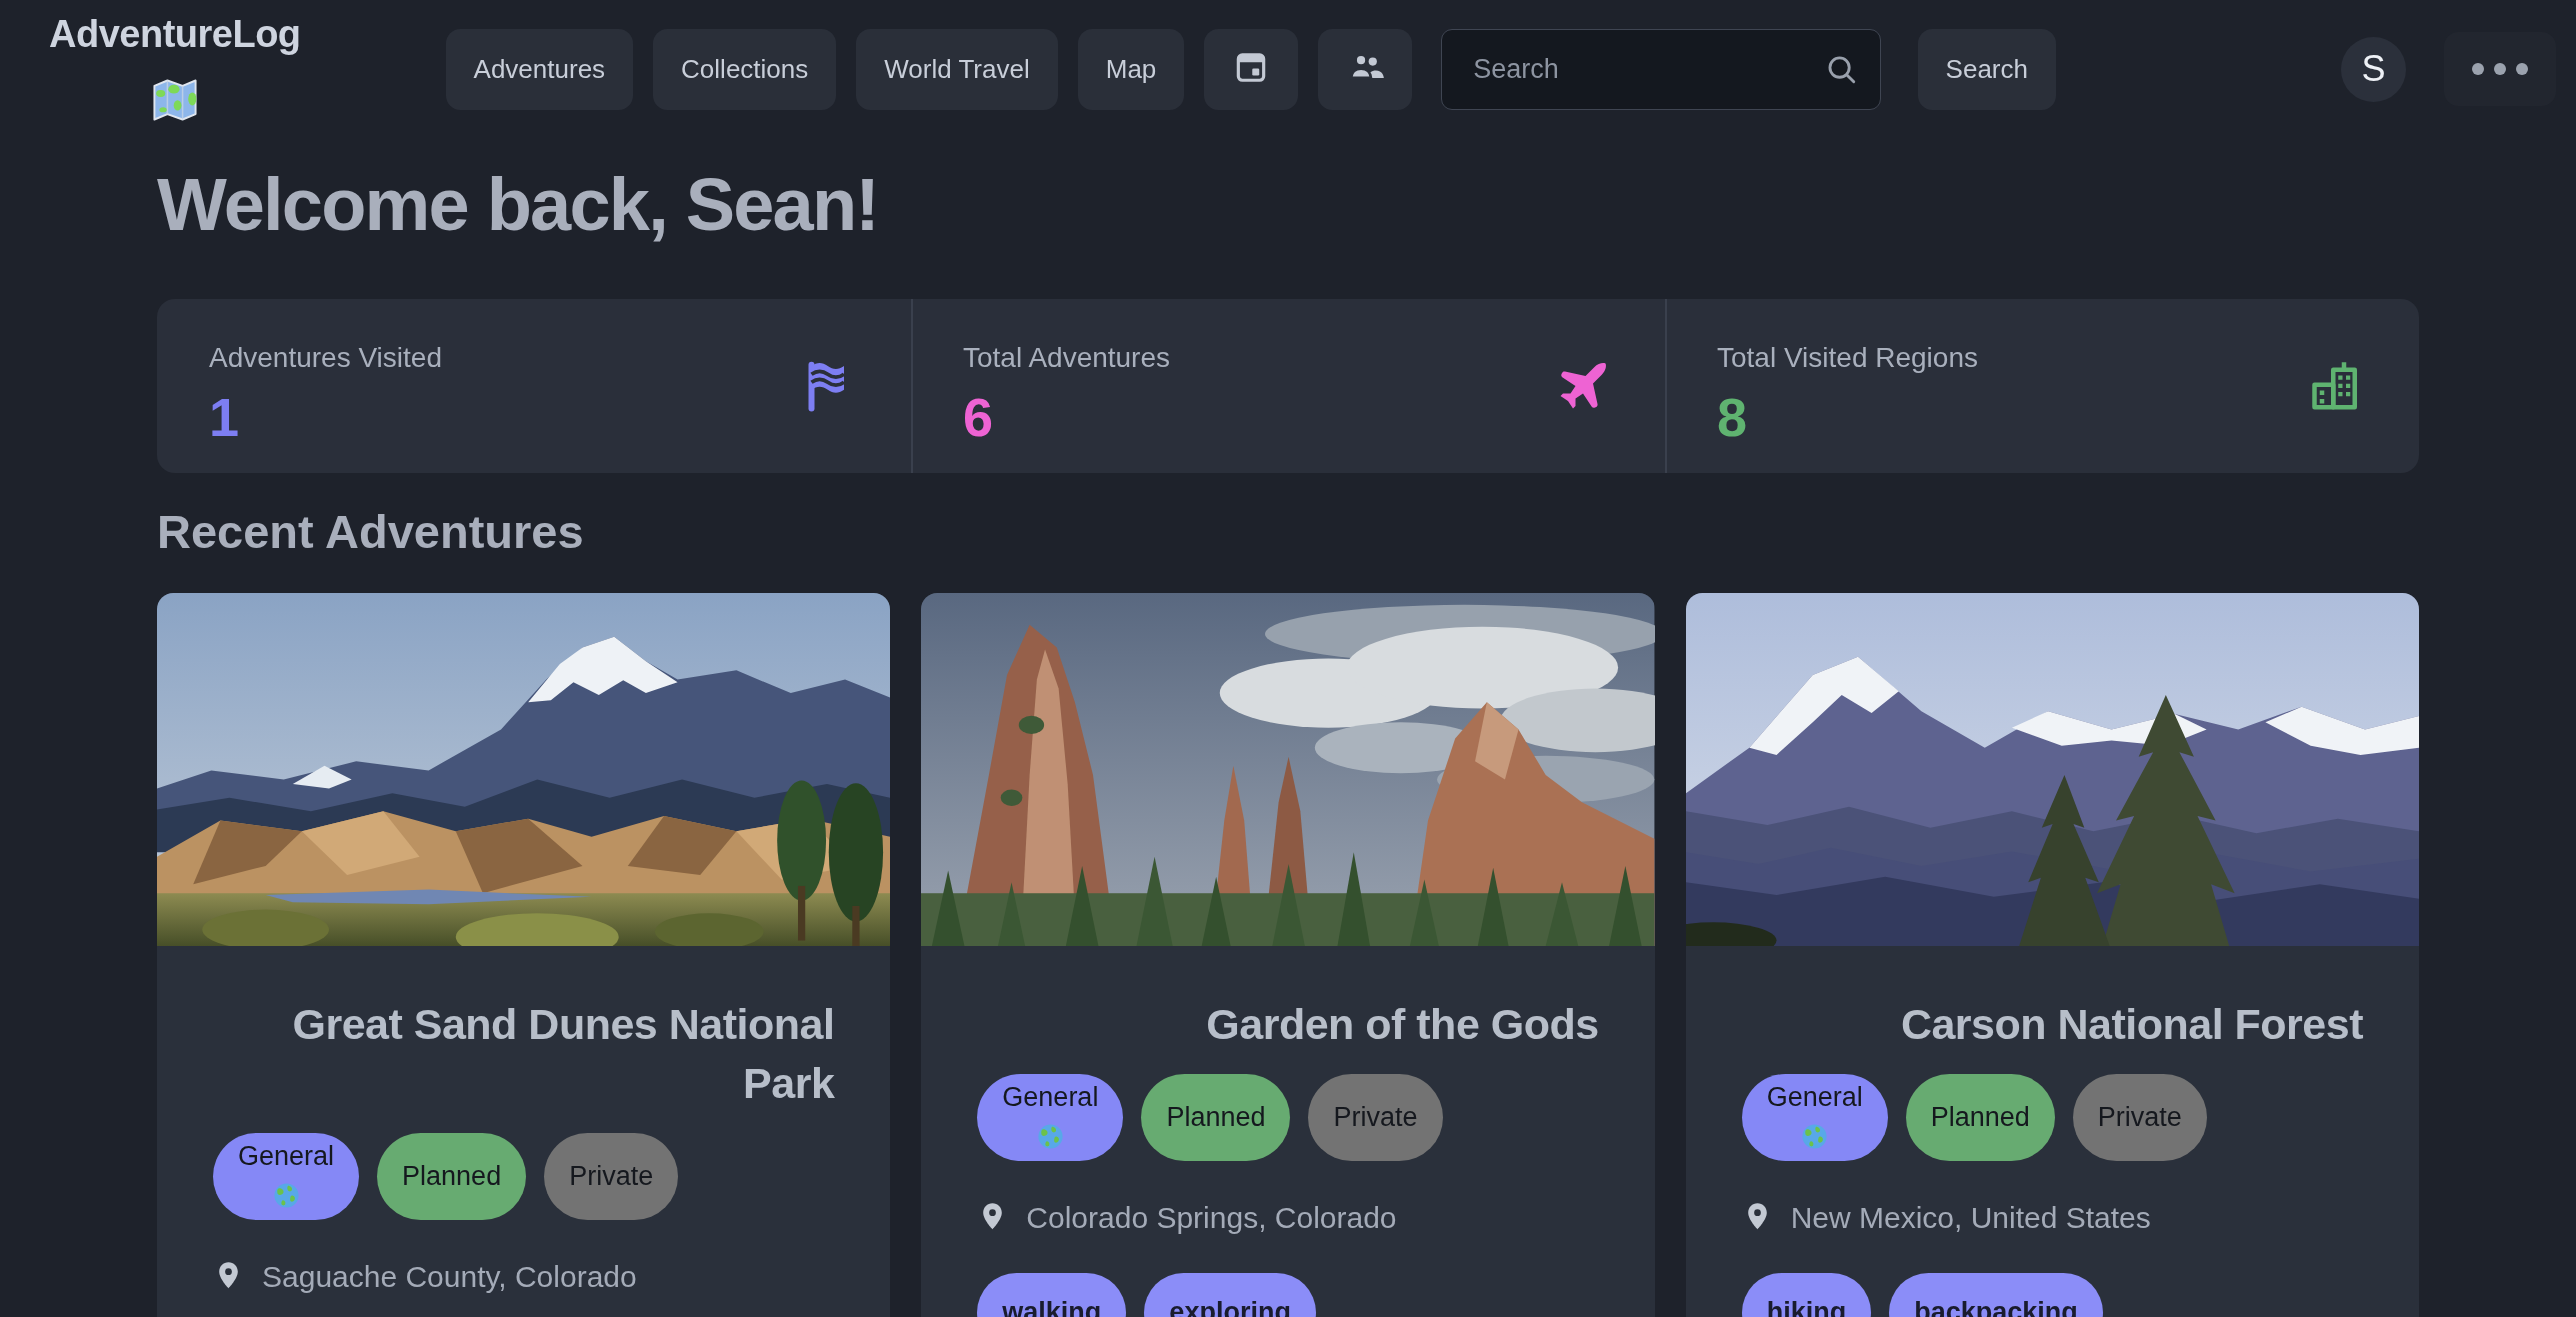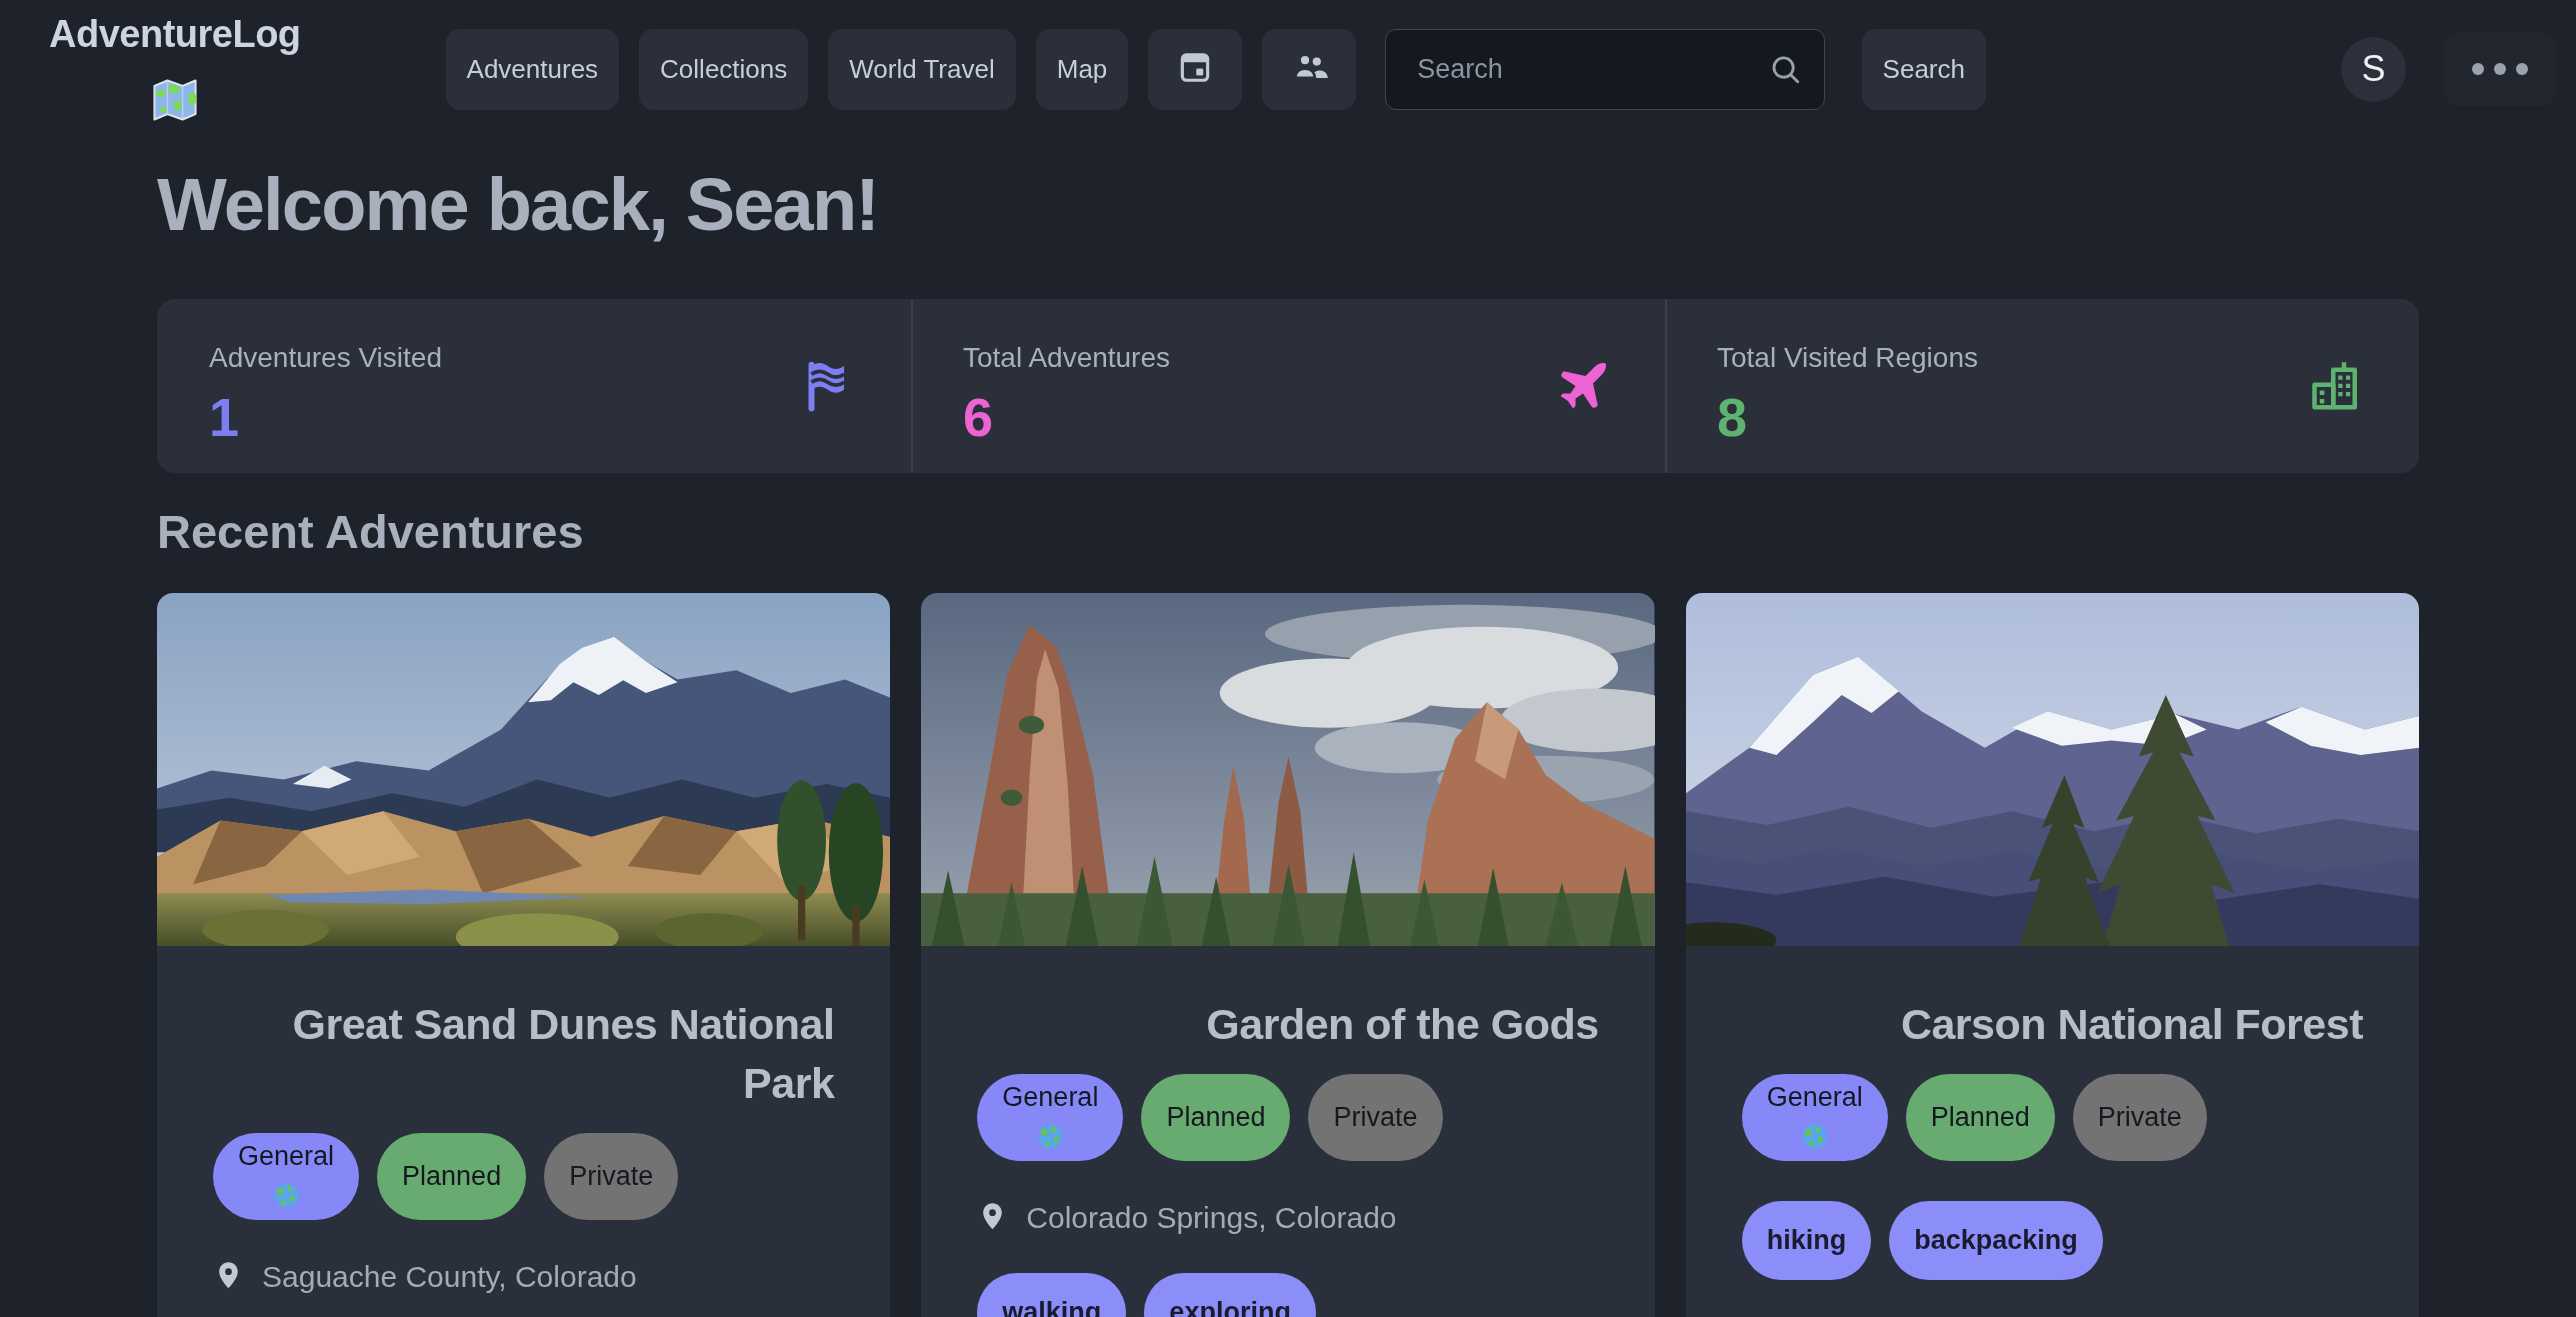--- a/index.html
+++ b/index.html
@@ -10,21 +10,21 @@
     color:#a8aeba;
   }
   
   .navbar { display:flex; align-items:center; height:138px; padding:0 20px 0 49px; }
   .brand { display:flex; align-items:center; gap:18px; margin-right:145px; cursor:pointer;flex-direction:column; }
   .brand-text { font-size:38px; font-weight:bold; color:#ced4df; letter-spacing:-0.5px; }
   .brand-icon svg { width:52px; height:52px; display:block; }
   .nav-center { display:flex; align-items:center; gap:20px; }
   .nav-btn {
     background:#2a2f39; border:none; color:#c8ced9; font-family:inherit;
-    font-size:26px; height:81px; padding:0 21px; border-radius:14.5px;
+    font-size:26px; height:81px; padding:0 28px; border-radius:14.5px;
     display:flex; align-items:center; justify-content:center; cursor:pointer; white-space:nowrap;
   }
   .icon-btn { width:94px; padding:0; color:#c3c9d4; }
   .icon-btn svg { width:38px; height:38px; }
   .search-wrap { position:relative; margin-left:9px; }
   .search-input {
     width:440px; height:81px; background:#14181f; border:1.8px solid #3f4552;
     border-radius:11px; color:#b3bac6; font-size:27px; font-family:inherit;
     padding:0 78px 0 31px; outline:none;
   }
@@ -360,20 +360,27 @@
           <span class="badge badge-general">
             <span>General</span>
             <svg class="globe" viewBox="0 0 24 24">
                 <circle cx="12" cy="12" r="10" fill="#58a8e8"></circle>
                 <path d="M6 6c2 0 4 1.5 3.5 3.5S6 12 5 11 4 6 6 6zm8-2c2 .5 3 2 2.5 3.5S13.5 9 13 7.5 12.5 3.7 14 4zm3 8c2 .5 2.5 2.5 1.5 4S15 17.5 15 15.5 15.5 11.6 17 12zM9 16c1.5 0 2.5 1.5 2 3s-2.5 1.5-3 .5.0-3.5 1-3.5z" fill="#6cc24a"></path>
               </svg>
           </span>
           <span class="badge badge-planned">Planned</span>
           <span class="badge badge-private">Private</span>
         </div>
+        <div class="location">
+          <svg class="pin" viewBox="0 0 24 24">
+              <path d="M12 1.8C8 1.8 4.8 5 4.8 9c0 5.4 7.2 12.8 7.2 12.8S19.2 14.4 19.2 9c0-4-3.2-7.2-7.2-7.2z" fill="#c3c9d3"></path>
+              <circle cx="12" cy="9" r="2.6" fill="#2a303b"></circle>
+            </svg>
+          <span>New Mexico, United States</span>
+        </div>
         <div class="tags">
           <span class="tag">hiking</span>
           <span class="tag">backpacking</span>
         </div>
       </div>
     </article>
 
   </section>
 </main>
 

